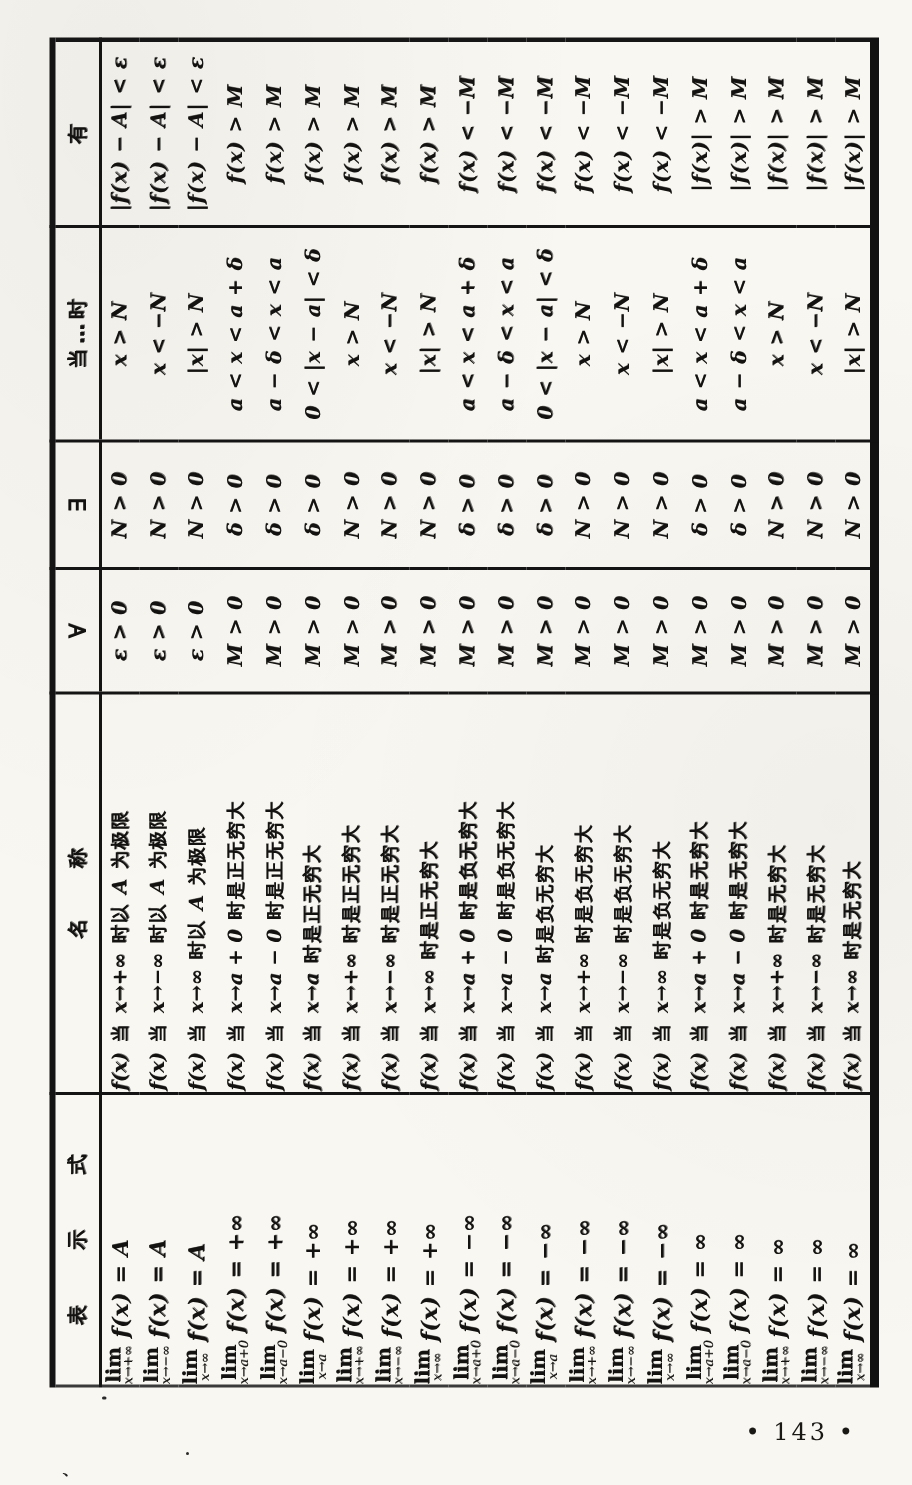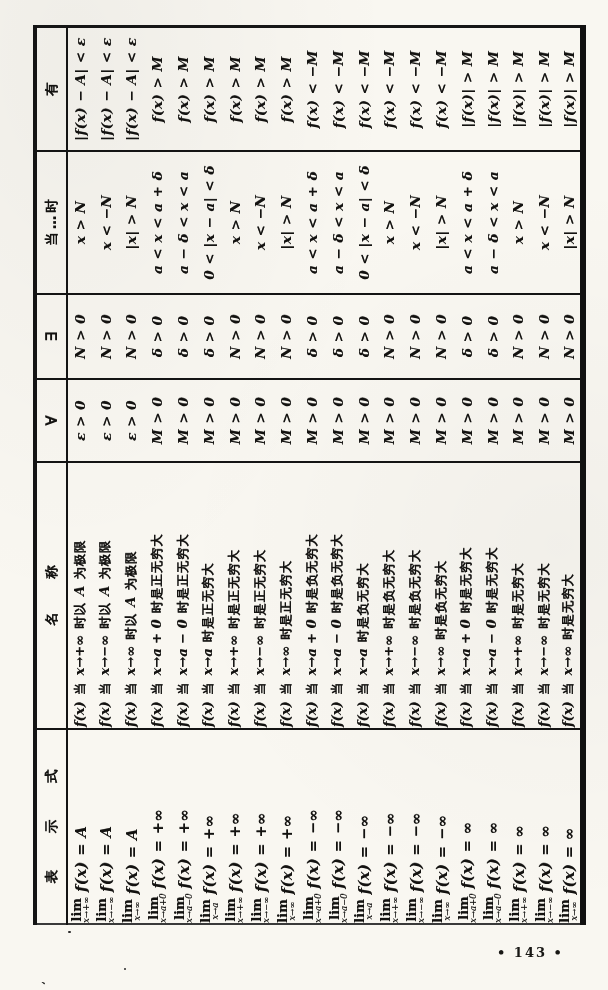--- a/index.html
+++ b/index.html
@@ -38,21 +38,21 @@
   .c-expr{padding-left:5px;}
   .exprline{display:flex;align-items:center;}
   .limwrap{display:inline-flex;flex-direction:column;align-items:center;line-height:1;}
   .lim{font-size:13px;font-weight:700;font-style:normal;}
   .limsub{font-size:8.5px;font-style:italic;margin-top:-1px;white-space:nowrap;}
   .rhs{font-size:14.5px;font-weight:700;font-style:italic;margin-left:5px;letter-spacing:.5px;white-space:nowrap;}
   .c-name{padding-left:7px;font-size:12.5px;}
   .c-name .math{font-style:italic;font-weight:700;font-size:13px;padding:0 1px;}
   .c-name .cjk{font-weight:600;letter-spacing:1px;font-family:"DejaVu Sans","Liberation Sans",sans-serif;font-size:12.3px;}
   .c-math{font-size:13.5px;font-weight:700;font-style:italic;text-align:center;letter-spacing:.5px;}
-  .pageno{position:absolute;left:497px;top:945px;font-size:13px;font-weight:700;letter-spacing:2px;color:#19181511;color:#191815;}
+  .pageno{position:absolute;left:497px;top:945px;font-size:16px;font-weight:400;letter-spacing:2px;color:#19181511;color:#191815;}
   .mark{position:absolute;left:40px;top:970px;font-size:12px;font-weight:700;color:#222;transform:rotate(-15deg);}
   .speck{position:absolute;width:3px;height:2px;background:#2a2a2a;border-radius:1px;}
 </style>
 </head>
 <body>
 
 <div class="page">
 
   <div class="rot">
     <table class="tbl">

